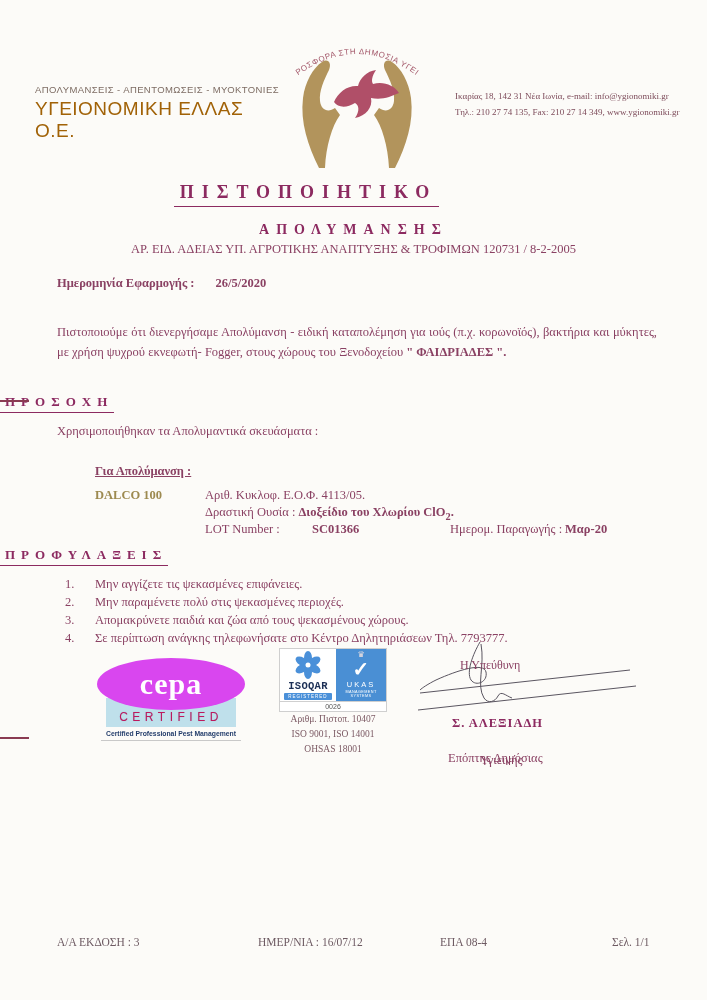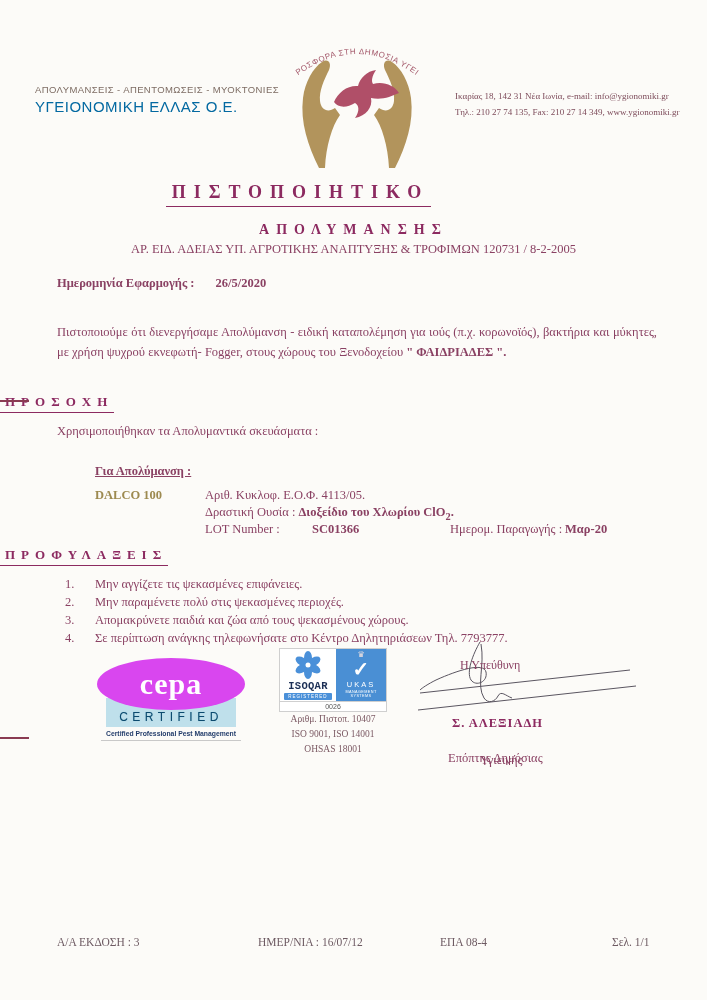--- a/index.html
+++ b/index.html
@@ -8,26 +8,26 @@
     width:707px;height:1000px;
     margin:0 auto;
     background:#fcfbf8;
     font-family:"Liberation Serif", serif;
     color:#8a4163;
     overflow:hidden;
   }
   
   .header-left{position:absolute;left:35px;top:84px;width:250px;font-family:"Liberation Sans",sans-serif;}
   .services-line{font-size:9.5px;letter-spacing:.4px;color:#7d6c63;margin-bottom:3px;}
-  .company-name{font-size:15px;color:#0369a1;letter-spacing:.5px;}
+  .company-name{font-size:19px;color:#a16207;letter-spacing:.5px;}
   .logo-wrap{position:absolute;left:272px;top:18px;width:170px;height:150px;}
   .header-right{position:absolute;left:455px;top:88px;width:245px;
     font-family:Liberation Serif, serif;font-size:9px;line-height:1.8;color:#7d4b5a;}
   
-  .doc-title{position:absolute;top:182px;left:4px;width:589px;text-align:center;}
+  .doc-title{position:absolute;top:182px;left:12px;width:589px;text-align:center;}
   .doc-title span{display:inline-block;font-size:18px;font-weight:bold;color:#8c2a60;
     letter-spacing:8px;border-bottom:1.6px solid #8c2a60;padding:0 2px 3px 6px;}
   .doc-subtitle{position:absolute;top:222px;left:0;width:707px;text-align:center;
     font-size:14px;font-weight:bold;color:#8c2a60;letter-spacing:7px;}
   .license-line{position:absolute;top:242px;left:0;width:707px;text-align:center;
     font-size:12.5px;color:#8a4163;}
   .date-line{position:absolute;left:57px;top:276px;font-size:12.5px;font-weight:bold;}
   .date-line .val{margin-left:18px;}
   .cert-paragraph{position:absolute;left:57px;top:322px;width:600px;
     font-size:12.5px;line-height:1.6;text-align:justify;}
@@ -51,21 +51,21 @@
   .precautions-heading{top:545px;}
   .precaution-item{position:absolute;left:65px;font-size:12.5px;}
   .precaution-item .num{display:inline-block;width:30px;}
   
   .cepa{position:absolute;left:95px;top:658px;width:152px;text-align:center;
     font-family:"Liberation Sans",sans-serif;}
   .cepa-ellipse{position:relative;z-index:2;width:148px;height:52px;margin:0 auto -12px auto;
     background:#d946ef;border-radius:50%;display:flex;align-items:center;justify-content:center;}
   .cepa-ellipse span{color:#fff;font-weight:bold;font-size:30px;letter-spacing:1px;
     font-family:"Liberation Serif",serif;}
-  .cepa-certified{width:126px;margin:0 auto;background:#bfe0eb;color:#0c4a6e;
+  .cepa-certified{width:126px;margin:0 auto;background:#bfe0eb;color:#be185d;
     font-size:12px;letter-spacing:4.5px;padding:12px 2px 3px 2px;text-shadow:0 0 1px #8fc2d6;}
   .cepa-tagline{width:140px;margin:3px auto 0 auto;font-size:6.8px;color:#233d6b;font-weight:bold;}
   .cepa-rule{width:140px;height:1px;background:#c9c9c9;margin:3px auto 0 auto;}
   
   .isoqar{position:absolute;left:275px;top:648px;width:116px;text-align:center;}
   .isoqar-box{display:flex;width:106px;margin:0 auto;border:1px solid #cfcfcf;background:#fff;}
   .isoqar-left{width:56px;padding:2px 0 1px 0;display:flex;flex-direction:column;align-items:center;}
   .isoqar-name{font-family:Liberation Mono, monospace;font-weight:bold;font-size:10.5px;
     color:#1c2f55;letter-spacing:.3px;margin-top:1px;}
   .isoqar-banner{background:#4a90d9;color:#fff;font-family:"Liberation Sans",sans-serif;

